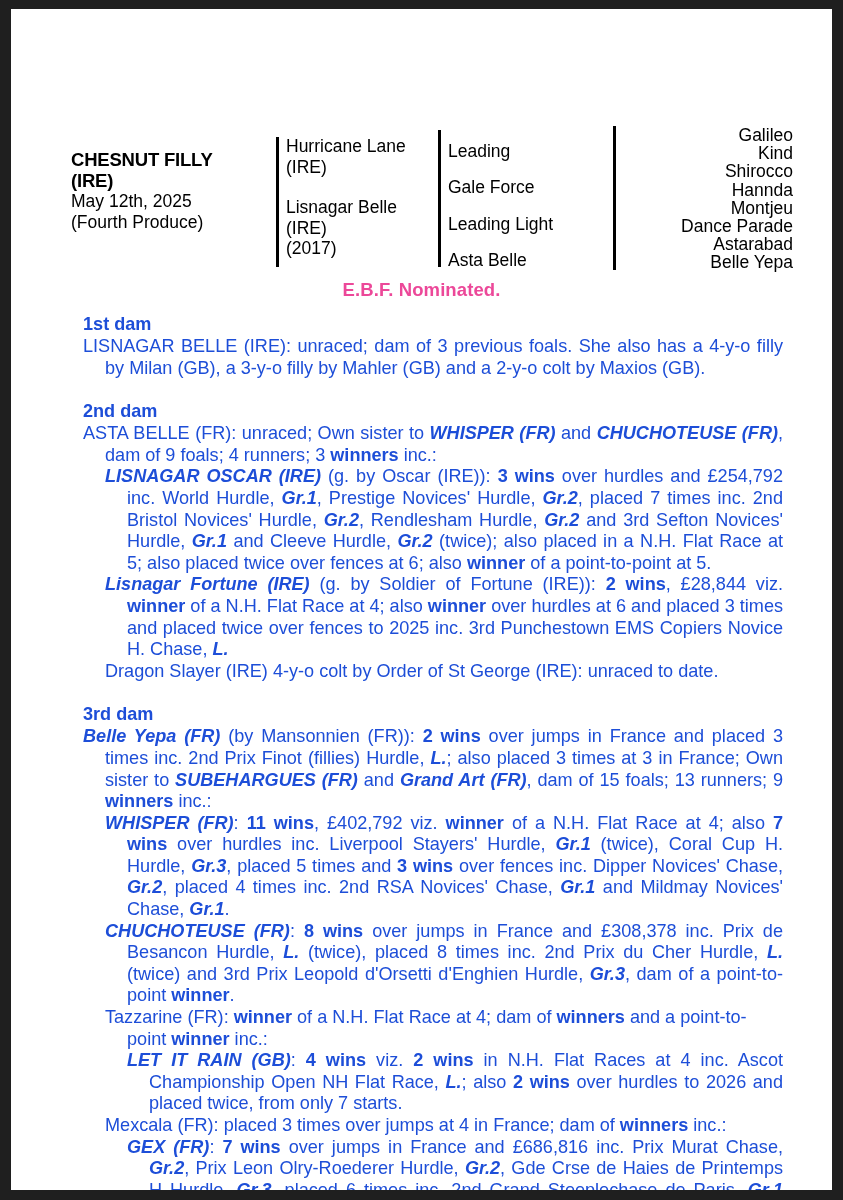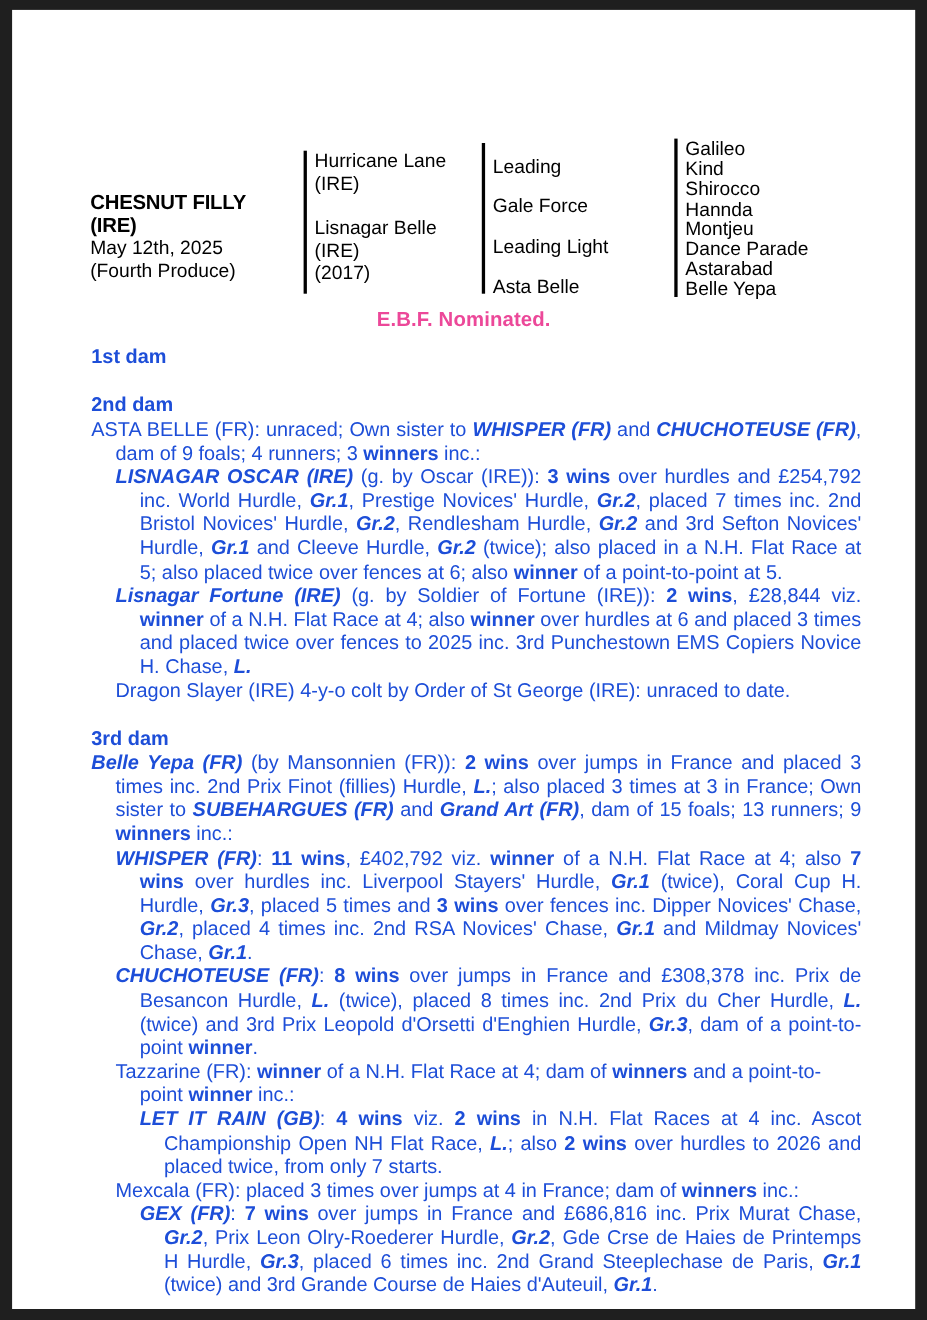--- a/index.html
+++ b/index.html
@@ -44,41 +44,41 @@
     font-size: 17.5px;
     line-height: 20px;
     color: #000;
   }
   .ped-rule {
     position: absolute;
     width: 3px;
     background: #000;
   }
 
-  #col-subject { left: 71px; top: 140px; width: 180px; margin-top: 24px; }
+  #col-subject { left: 60px; top: 140px; width: 180px; }
   #col-subject .subj-name {
     font-weight: bold;
     font-size: 18.5px;
     line-height: 21px;
     letter-spacing: -0.2px;
   }
   #col-subject .subj-sub {
     font-size: 17.5px;
     line-height: 20.5px;
   }
 
   #col-parents { left: 275px; top: 127px; width: 140px; }
   #col-parents .sire-block { margin-bottom: 20px; }
   #col-parents .ln { display: block; line-height: 20.5px; }
 
   #col-gp { left: 437px; top: 124px; width: 150px; }
   #col-gp .ln { display: block; line-height: 36.3px; }
 
   #col-ggp { left: 612px; top: 117px; width: 170px; }
-  #col-ggp .ln { display: block; line-height: 18.2px; }
+  #col-ggp .ln { display: block; line-height: 18.2px; text-align: right; }
 
   #rule-1 { left: 265px; top: 128px;  height: 130px; }
   #rule-2 { left: 427px; top: 121px;  height: 137px; }
   #rule-3 { left: 602px; top: 117px;  height: 144px; }
 
   #ebf {
     position: absolute;
     left: 0; top: 270px;
     width: 100%;
     text-align: center;
@@ -173,20 +173,21 @@
         <span class="ln">Astarabad</span>
         <span class="ln">Belle Yepa</span>
       </div>
     </div>
 
     <div id="ebf">E.B.F. Nominated.</div>
 
     <div id="body">
 
       <div class="dam-head first">1st dam</div>
+      <p class="entry">LISNAGAR BELLE (IRE): unraced; dam of 3 previous foals. She also has a 4-y-o filly by Milan (GB), a 3-y-o filly by Mahler (GB) and a 2-y-o colt by Maxios (GB).</p>
 
       <div class="dam-head">2nd dam</div>
       <p class="entry">ASTA BELLE (FR): unraced; Own sister to <span class="bi">WHISPER (FR)</span> and <span class="bi">CHUCHOTEUSE (FR)</span>, dam of 9 foals; 4 runners; 3 <b>winners</b> inc.:</p>
       <p class="entry lvl1"><span class="bi">LISNAGAR OSCAR (IRE)</span> (g. by Oscar (IRE)): <b>3 wins</b> over hurdles and £254,792 inc. World Hurdle, <span class="gr">Gr.1</span>, Prestige Novices' Hurdle, <span class="gr">Gr.2</span>, placed 7 times inc. 2nd Bristol Novices' Hurdle, <span class="gr">Gr.2</span>, Rendlesham Hurdle, <span class="gr">Gr.2</span> and 3rd Sefton Novices' Hurdle, <span class="gr">Gr.1</span> and Cleeve Hurdle, <span class="gr">Gr.2</span> (twice); also placed in a N.H. Flat Race at 5; also placed twice over fences at 6; also <b>winner</b> of a point-to-point at 5.</p>
       <p class="entry lvl1"><span class="bi">Lisnagar Fortune (IRE)</span> (g. by Soldier of Fortune (IRE)): <b>2 wins</b>, £28,844 viz. <b>winner</b> of a N.H. Flat Race at 4; also <b>winner</b> over hurdles at 6 and placed 3 times and placed twice over fences to 2025 inc. 3rd Punchestown EMS Copiers Novice H. Chase, <span class="gr">L.</span></p>
       <p class="entry lvl1 nojust">Dragon Slayer (IRE) 4-y-o colt by Order of St George (IRE): unraced to date.</p>
 
       <div class="dam-head">3rd dam</div>
       <p class="entry"><span class="bi">Belle Yepa (FR)</span> (by Mansonnien (FR)): <b>2 wins</b> over jumps in France and placed 3 times inc. 2nd Prix Finot (fillies) Hurdle, <span class="gr">L.</span>; also placed 3 times at 3 in France; Own sister to <span class="bi">SUBEHARGUES (FR)</span> and <span class="bi">Grand Art (FR)</span>, dam of 15 foals; 13 runners; 9 <b>winners</b> inc.:</p>
       <p class="entry lvl1"><span class="bi">WHISPER (FR)</span>: <b>11 wins</b>, £402,792 viz. <b>winner</b> of a N.H. Flat Race at 4; also <b>7 wins</b> over hurdles inc. Liverpool Stayers' Hurdle, <span class="gr">Gr.1</span> (twice), Coral Cup H. Hurdle, <span class="gr">Gr.3</span>, placed 5 times and <b>3 wins</b> over fences inc. Dipper Novices' Chase, <span class="gr">Gr.2</span>, placed 4 times inc. 2nd RSA Novices' Chase, <span class="gr">Gr.1</span> and Mildmay Novices' Chase, <span class="gr">Gr.1</span>.</p>

